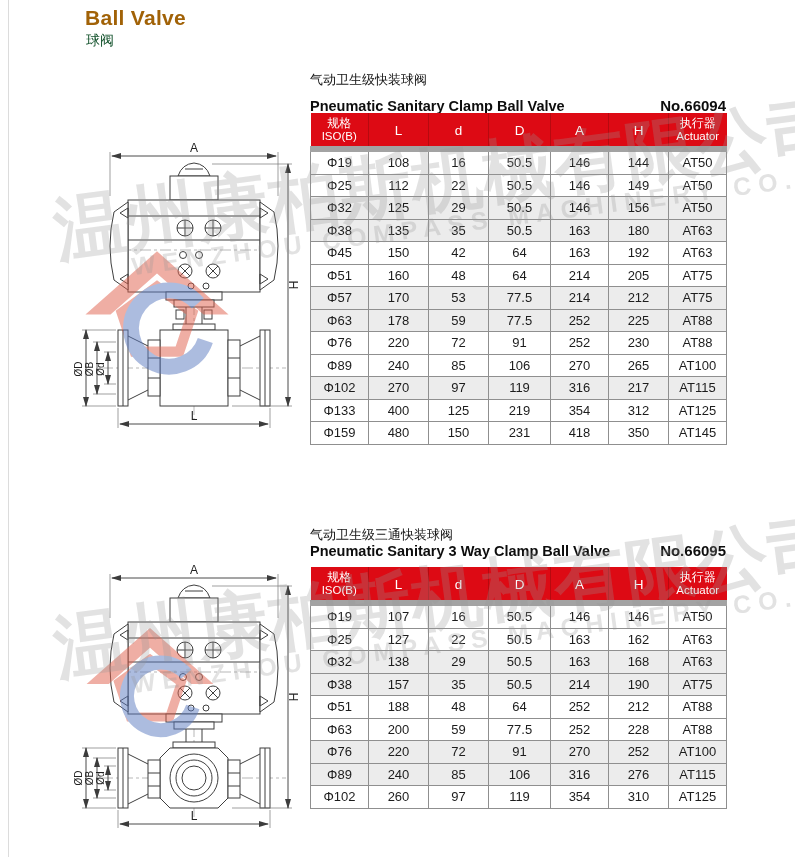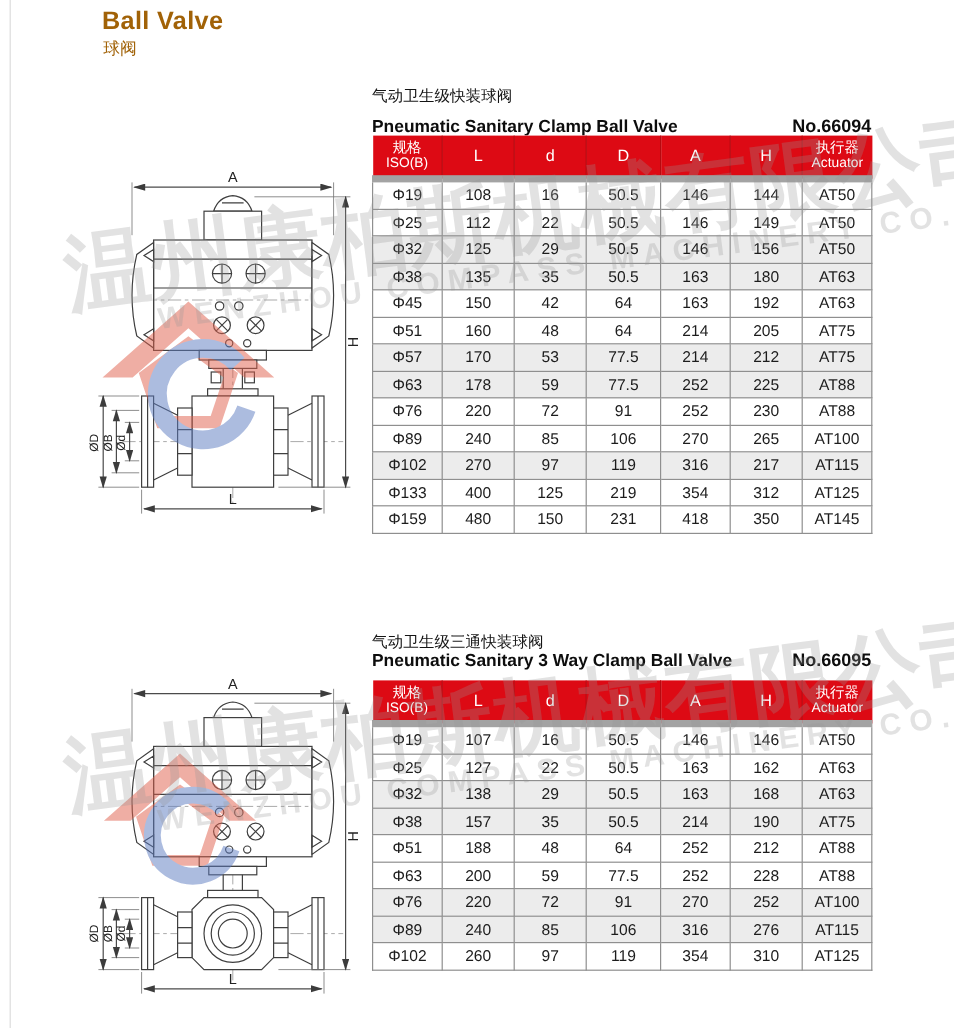--- a/index.html
+++ b/index.html
@@ -3,21 +3,21 @@
 <meta charset="utf-8">
 <style>
   html,body{margin:0;padding:0;}
   body{
     width:795px;height:857px;position:relative;background:#ffffff;
     font-family:"Liberation Sans","DejaVu Sans",sans-serif;
     overflow:hidden;color:#1c1c1c;
   }
   .page-edge{position:absolute;left:8px;top:0;width:1px;height:857px;background:#dcdcdc;}
   .page-title{position:absolute;left:85px;top:6px;font-size:21px;font-weight:bold;color:#a16207;letter-spacing:.3px;}
-  .page-subtitle{position:absolute;left:86px;top:32px;font-size:14px;color:#a16207;}
+  .page-subtitle{position:absolute;left:86px;top:32px;font-size:14px;color:#14532d;}
 
   
   .cap-cn{position:absolute;left:310px;font-size:13px;color:#141414;}
   .cap-row{position:absolute;left:310px;width:416px;display:flex;justify-content:space-between;align-items:baseline;}
   .cap-en{font-size:14.5px;font-weight:bold;color:#0d0d0d;}
   .doc-no{font-size:15px;font-weight:bold;color:#0d0d0d;}
   .cap-cn.s1{top:71px;} .cap-row.s1{top:97px;}
   .cap-cn.s2{top:526px;} .cap-row.s2{top:542px;}
 
   

